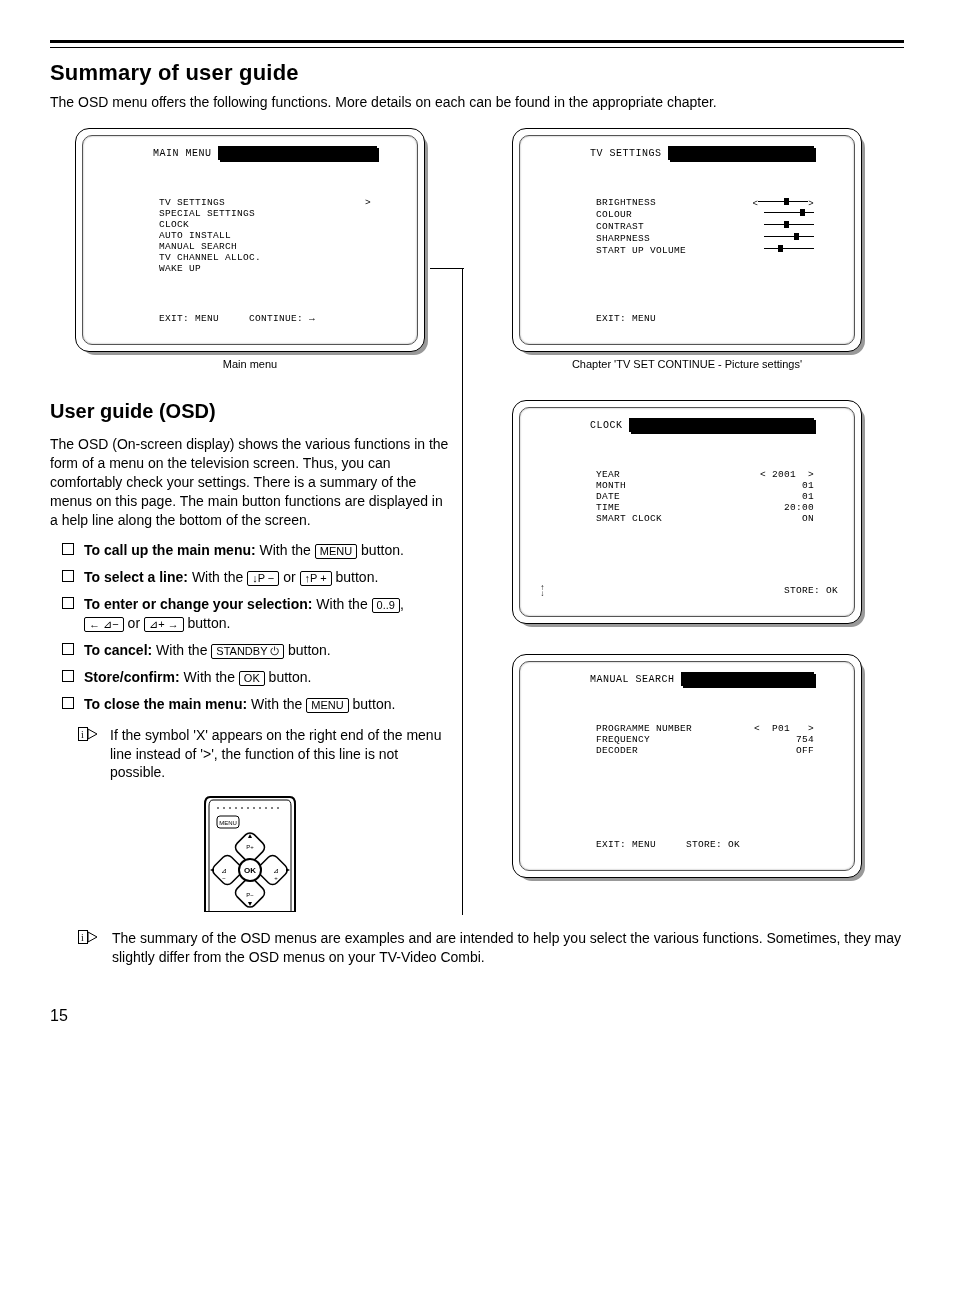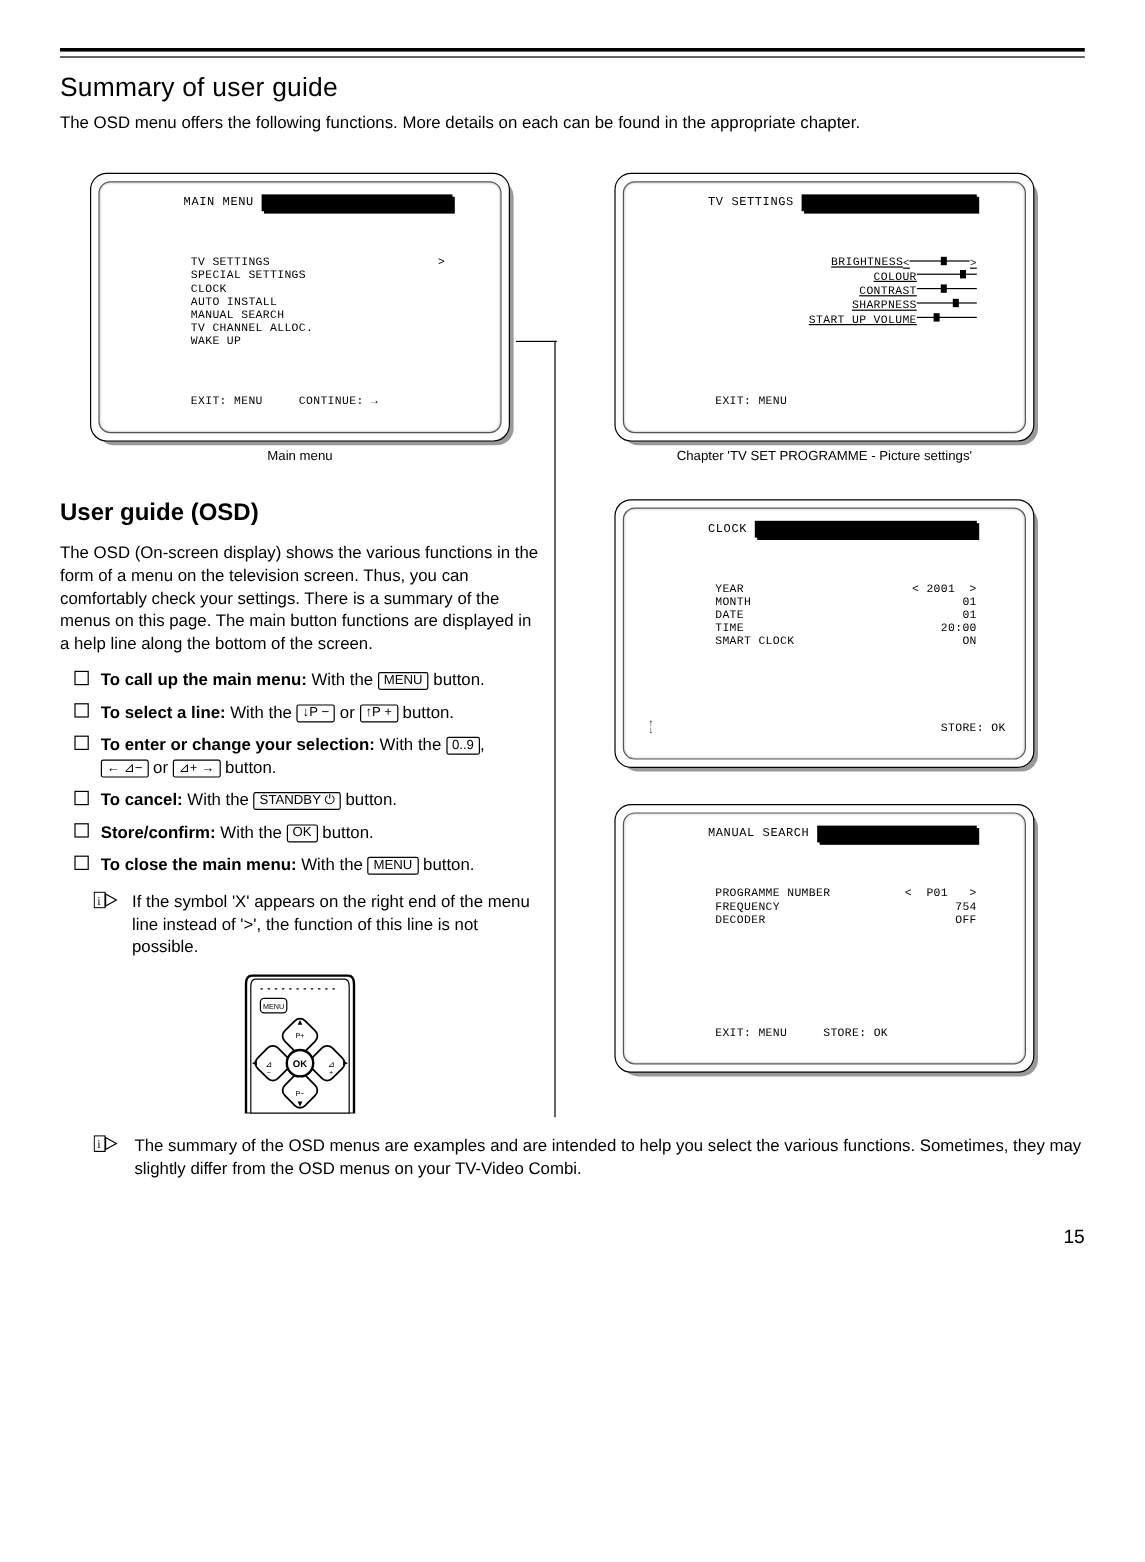--- a/index.html
+++ b/index.html
@@ -9,26 +9,26 @@
     color: #000;
     background: #fff;
     margin: 0;
     padding: 40px 50px 30px 50px;
     width: 954px;
   }
   .rule-thick { border-top: 3px solid #000; margin-bottom: 4px; }
   .rule-thin { border-top: 1.5px solid #000; margin-bottom: 12px; }
   h1.section-title {
     font-family: "Arial Narrow", Arial, sans-serif;
-    font-weight: normal;
+    font-weight: bold;
     font-size: 22px;
     margin: 0 0 8px 0;
     letter-spacing: 0.2px;
   }
-  p.intro { margin: 6px 0 34px 0; font-size: 14px; }
+  p.intro { margin: 6px 0 18px 0; font-size: 14px; }
   .two-col {
     display: flex;
     gap: 20px;
     position: relative;
   }
   .col-left { flex: 0 0 400px; }
   .col-right { flex: 1; }
   .col-divider {
     border-left: 1px solid #000;
     position: absolute;
@@ -168,26 +168,25 @@
   .remote-svg { width: 110px; height: 120px; }
   .footer-note {
     display: flex;
     align-items: flex-start;
     gap: 8px;
     margin-top: 14px;
     font-size: 14px;
     line-height: 1.35;
   }
   .page-num {
-    text-align: right;
     font-size: 16px;
     margin-top: 40px;
     font-family: Arial, sans-serif;
   }
-  .slider-row { display:flex; justify-content:flex-end; align-items:center; white-space:nowrap;text-decoration:underline; }
+  .slider-row { display:flex; justify-content:space-between; align-items:center; white-space:nowrap; }
   .slider {
     display:inline-block; width:50px; height:8px; position:relative;
   }
   .slider::before {
     content:""; position:absolute; top:3px; left:0; right:0; border-top:1px solid #000;
   }
   .slider-knob {
     position:absolute; top:0; width:5px; height:7px; background:#000;
   }
   .arrow-lr { font-size:9px; }
@@ -372,21 +371,21 @@
                 <span>START UP VOLUME</span>
                 <span><span class="slider"><span class="slider-knob" style="left:14px"></span></span></span>
               </div>
         </div>
         <div class="osd-help" style="padding-left:66px;">
           <span>EXIT: MENU</span>
         </div>
       </div>
         </div>
     </div>
-    <div class="caption">Chapter 'TV SET PROGRAMME - Picture settings'</div>
+    <div class="caption">Chapter 'TV SET CONTINUE - Picture settings'</div>
 
     <div class="tv" style="margin-top:30px;">
       <div class="tv-shadow"></div>
       <div class="tv-outer">
           <div class="tv-inner">
         <div class="osd-title-row" style="margin-left:60px;margin-right:30px;">
           <span class="osd-title-label">CLOCK</span>
           <span class="osd-title-bar"></span>
         </div>
         <div class="osd-body" style="padding-left:66px;padding-right:30px;">

